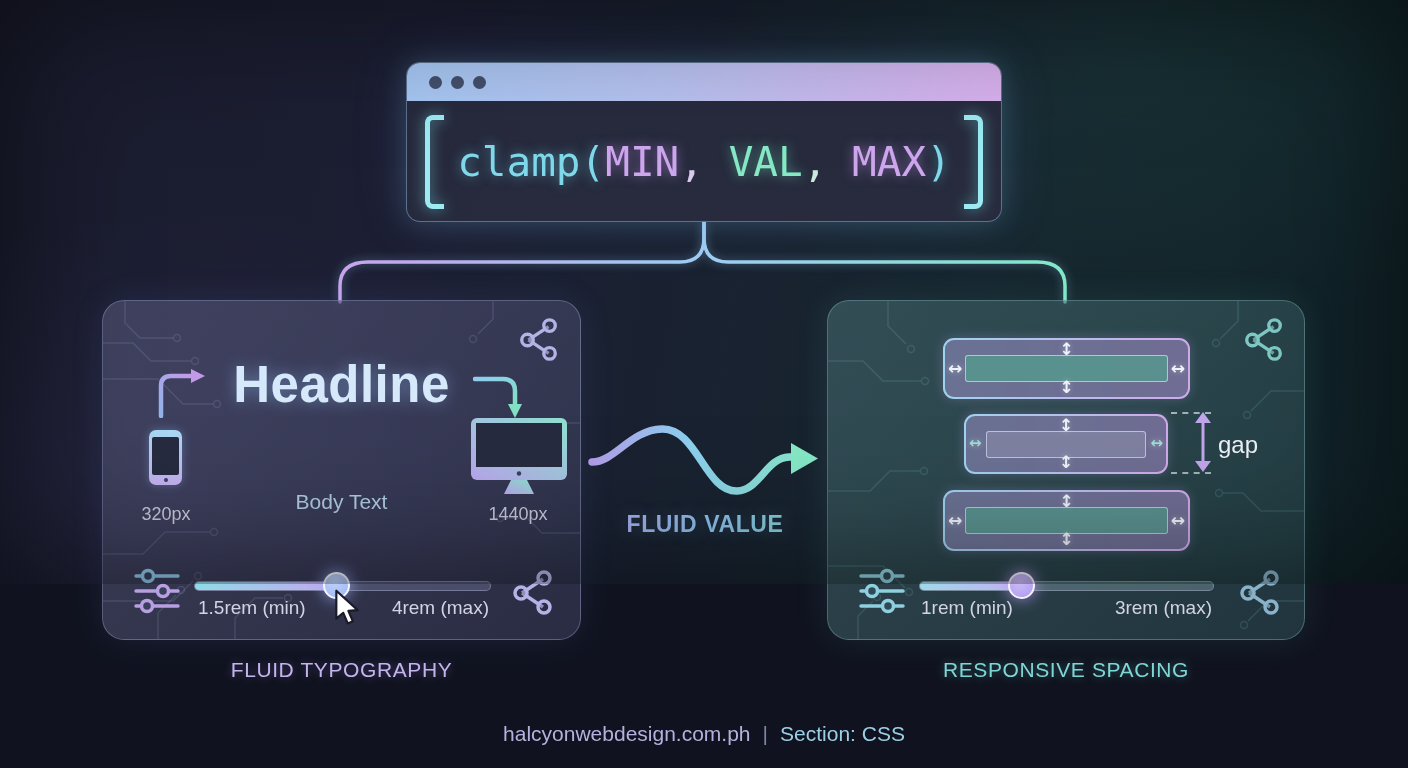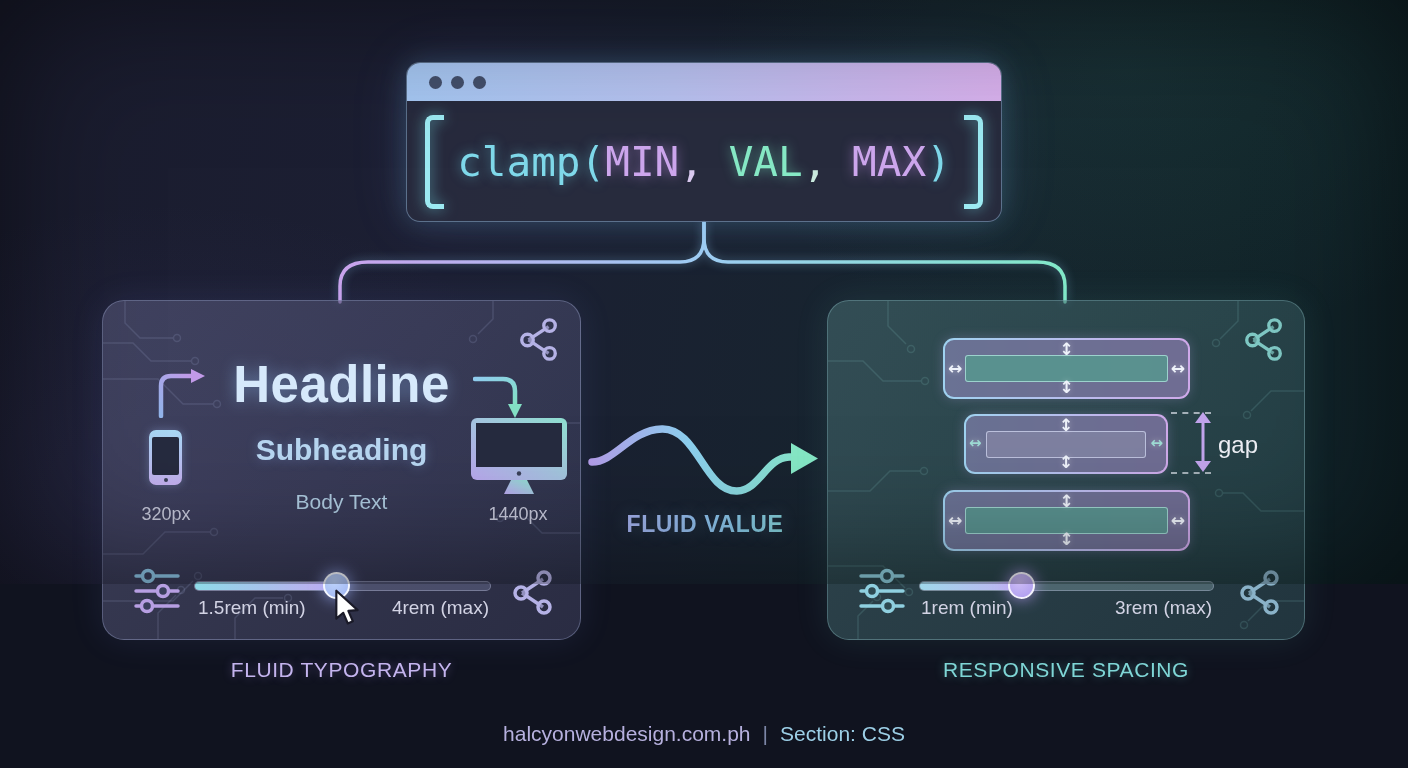--- a/index.html
+++ b/index.html
@@ -219,21 +219,20 @@
       <defs>
           <linearGradient id="aR" x1="0" y1="0" x2="1" y2="1">
         <stop offset="0" stop-color="#90ccee"></stop>
             <stop offset="1" stop-color="#82e0c4"></stop>
           </linearGradient>
         </defs>
       <path d="M2,8 L30,8 Q42,8 42,20 L42,34" fill="none" stroke="url(#aR)" stroke-width="4.5" stroke-linecap="round"></path>
       <polygon points="35,33 49,33 42,47" fill="#82e0c4"></polygon>
     </svg>
 
-    <div class="abs ctr subheading">Subheading</div>
     <div class="abs ctr bodytext">Body Text</div>
 
     <div class="abs phone">
       <span class="screen"></span>
       <span class="homedot"></span>
     </div>
     <div class="abs ctr devlabel" style="left:18px;top:203px;width:90px">320px</div>
 
     <svg class="abs" style="left:366px;top:115px" width="100" height="82" viewBox="0 0 100 82">
       <defs>

